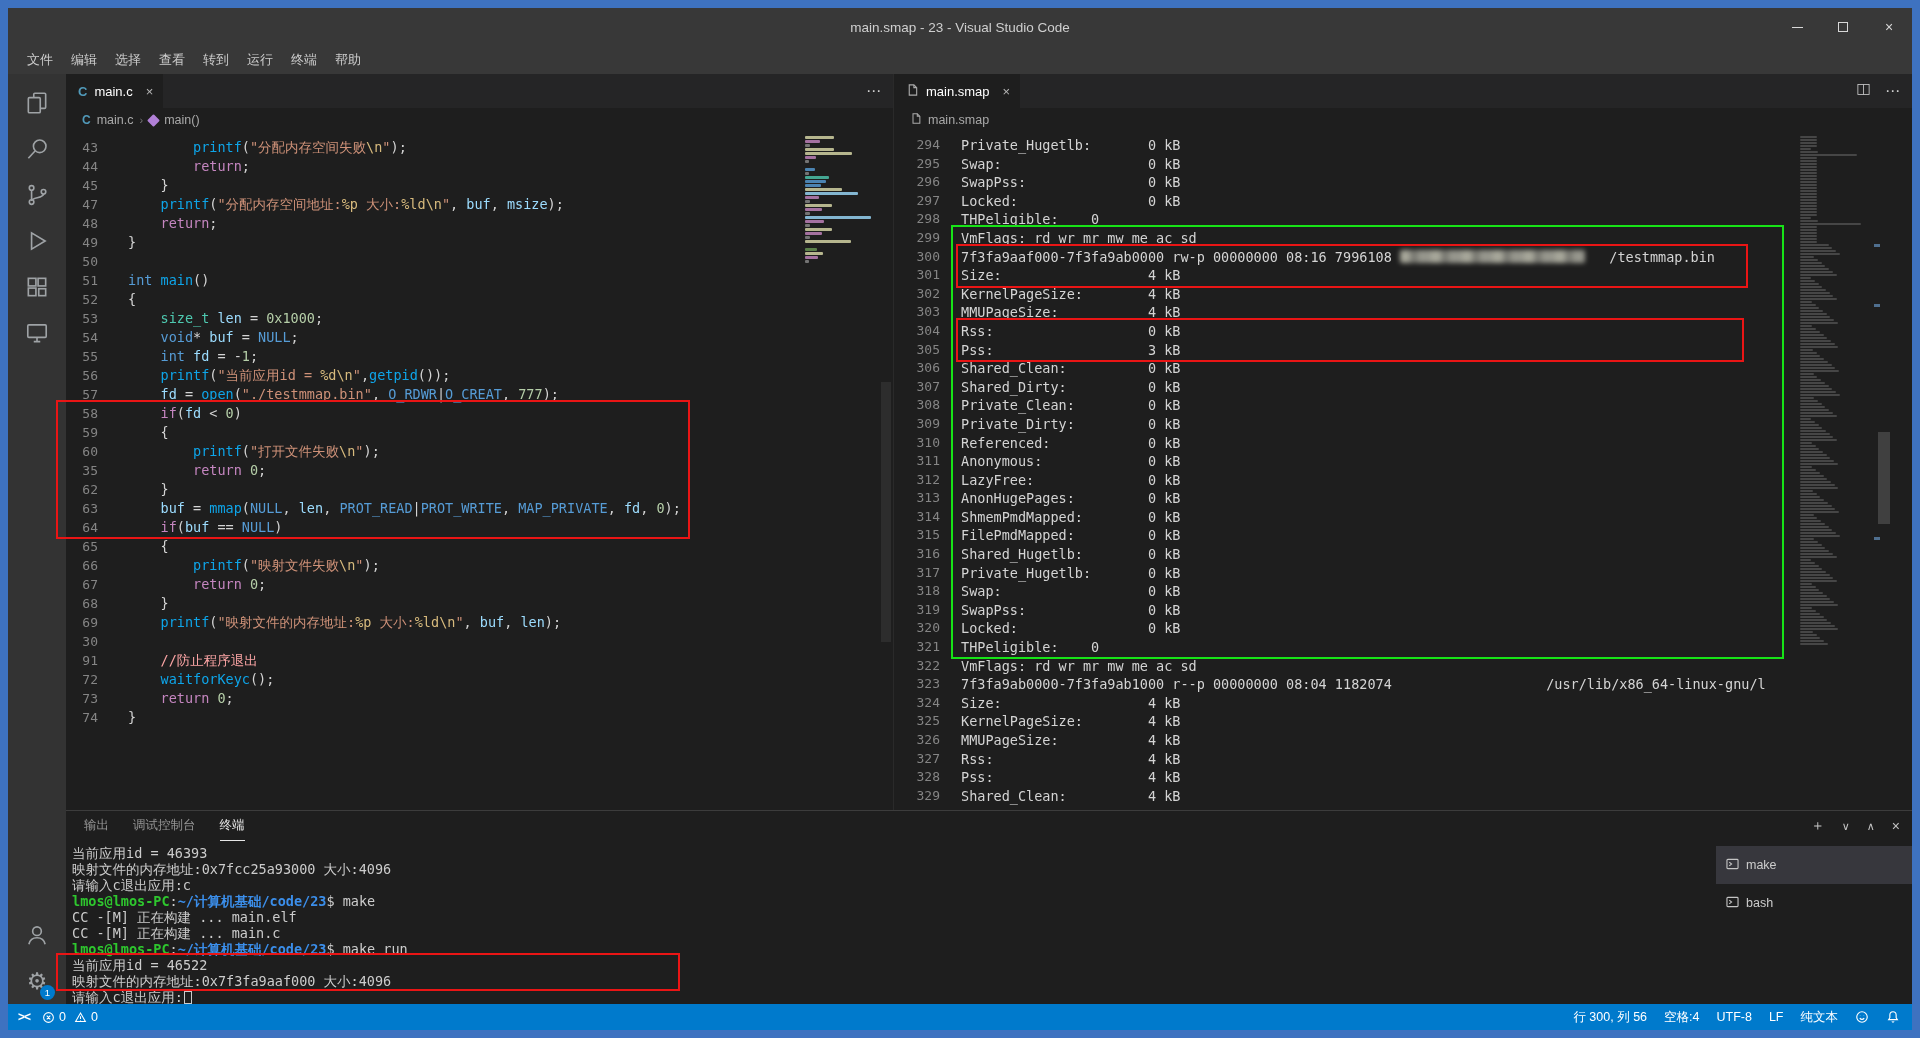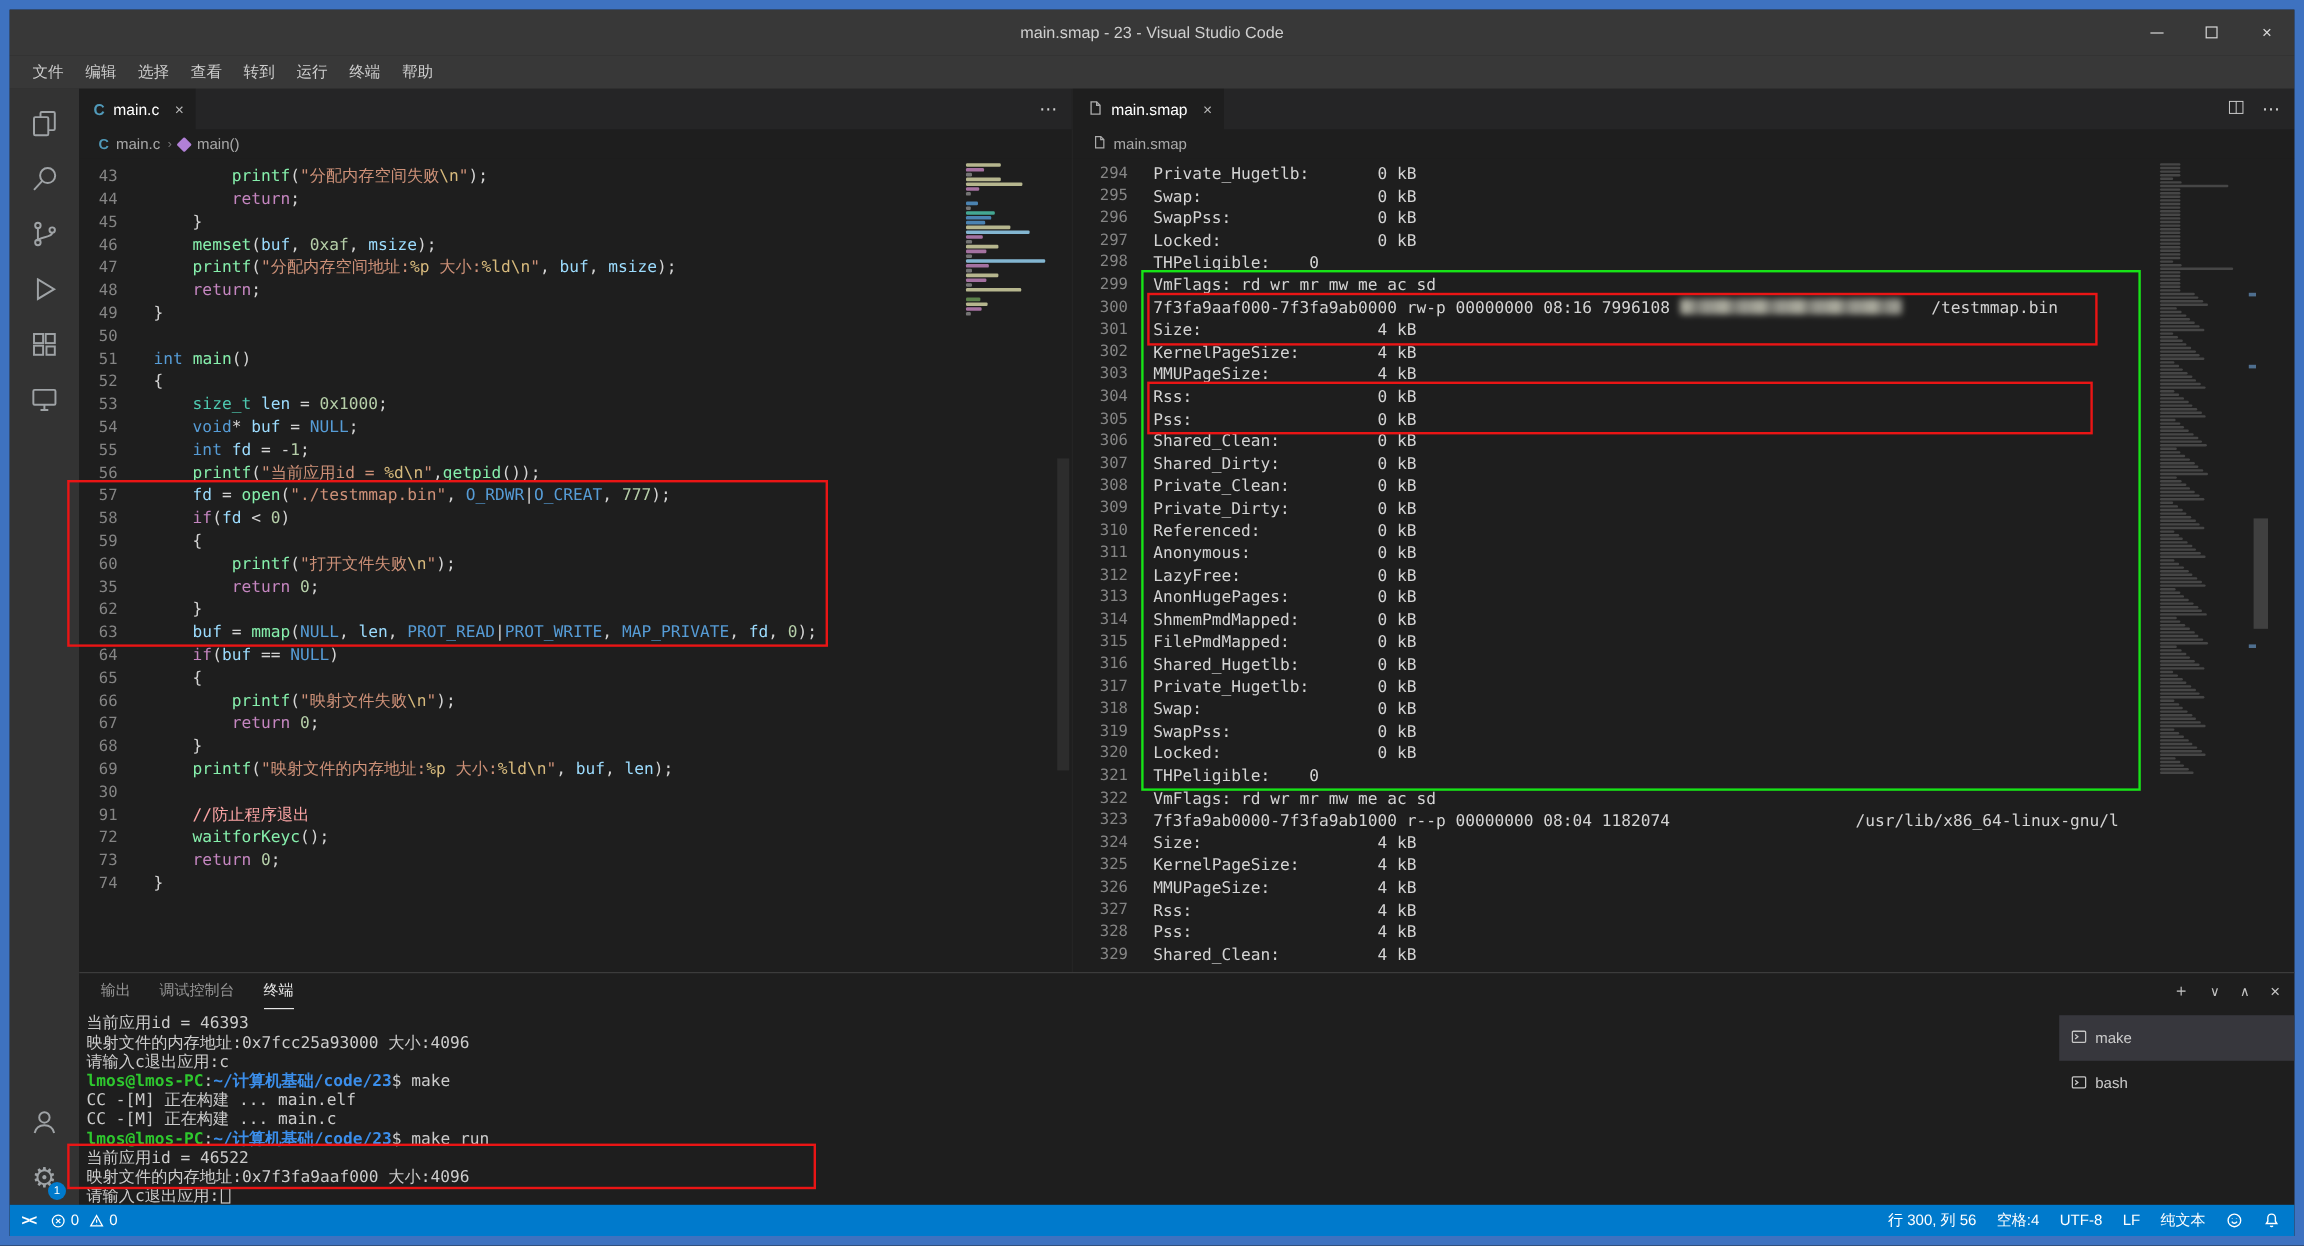--- a/index.html
+++ b/index.html
@@ -52,21 +52,21 @@
   
   .editor-body { flex:1; display:flex; min-height:0; position:relative; background:#1e1e1e; overflow:hidden; }
   .lines { flex:1; overflow:hidden; padding-top:6px; font-family:"DejaVu Sans Mono","Liberation Mono",monospace; font-size:13.5px; }
   .left-group .line-row { height:19px; line-height:19px; }
   .right-group .lines { padding-top:4px; }
   .right-group .line-row { height:18.6px; line-height:18.6px; }
   .line-row { display:flex; }
   .ln { flex:0 0 62px; width:62px; text-align:right; padding-right:30px; color:#858585; font-size:13px; user-select:none; }
   .right-group .ln { flex:0 0 67px; width:67px; padding-right:21px; }
   .code { white-space:pre; }
-  .pl{color:#d4d4d4} .kw{color:#569cd6} .ctrl{color:#c586c0} .fn{color:#86efac}
+  .pl{color:#d4d4d4} .kw{color:#569cd6} .ctrl{color:#c586c0} .fn{color:#0ea5e9}
   .str{color:#ce9178} .esc{color:#d7ba7d} .num{color:#b5cea8} .type{color:#4ec9b0}
   .var{color:#9cdcfe} .const{color:#569cd6} .com{color:#fca5a5}
   .blur-box { display:inline-block; width:185px; height:13px; vertical-align:-1px; border-radius:2px; opacity:.8;
     background:repeating-linear-gradient(90deg,#c9c9b9 0 10px,#93938a 10px 18px,#b4b4a8 18px 31px); filter:blur(2.5px); }
 
   .minimap { flex:0 0 78px; padding:4px 4px 0 4px; overflow:hidden; }
   .mini-line { height:2px; margin-bottom:1px; border-radius:1px; opacity:.8; }
   .vsb { flex:0 0 14px; position:relative; }
   .right-group .vsb { flex:0 0 38px; }
   .vsb-thumb { position:absolute; left:2px; width:10px; background:rgba(121,121,121,.38); }
@@ -211,24 +211,20 @@
                   <span class="ln">43</span>
                   <span class="code"><span class="pl">        </span><span class="fn">printf</span><span class="pl">(</span><span class="str">"分配内存空间失败</span><span class="esc">\n</span><span class="str">"</span><span class="pl">);</span></span>
                 </div>
                 <div class="line-row">
                   <span class="ln">44</span>
                   <span class="code"><span class="pl">        </span><span class="ctrl">return</span><span class="pl">;</span></span>
                 </div>
                 <div class="line-row">
                   <span class="ln">45</span>
                   <span class="code"><span class="pl">    }</span></span>
-                </div>
-                <div class="line-row">
-                  <span class="ln">46</span>
-                  <span class="code"><span class="pl">    </span><span class="fn">memset</span><span class="pl">(</span><span class="var">buf</span><span class="pl">, </span><span class="num">0xaf</span><span class="pl">, </span><span class="var">msize</span><span class="pl">);</span></span>
                 </div>
                 <div class="line-row">
                   <span class="ln">47</span>
                   <span class="code"><span class="pl">    </span><span class="fn">printf</span><span class="pl">(</span><span class="str">"分配内存空间地址:</span><span class="esc">%p</span><span class="str"> 大小:</span><span class="esc">%ld</span><span class="esc">\n</span><span class="str">"</span><span class="pl">, </span><span class="var">buf</span><span class="pl">, </span><span class="var">msize</span><span class="pl">);</span></span>
                 </div>
                 <div class="line-row">
                   <span class="ln">48</span>
                   <span class="code"><span class="pl">    </span><span class="ctrl">return</span><span class="pl">;</span></span>
                 </div>
                 <div class="line-row">
@@ -442,21 +438,21 @@
                 <div class="line-row">
                   <span class="ln">303</span>
                   <span class="code"><span class="pl">MMUPageSize:           4 kB</span></span>
                 </div>
                 <div class="line-row">
                   <span class="ln">304</span>
                   <span class="code"><span class="pl">Rss:                   0 kB</span></span>
                 </div>
                 <div class="line-row">
                   <span class="ln">305</span>
-                  <span class="code"><span class="pl">Pss:                   0 kB</span></span>
+                  <span class="code"><span class="pl">Pss:                   3 kB</span></span>
                 </div>
                 <div class="line-row">
                   <span class="ln">306</span>
                   <span class="code"><span class="pl">Shared_Clean:          0 kB</span></span>
                 </div>
                 <div class="line-row">
                   <span class="ln">307</span>
                   <span class="code"><span class="pl">Shared_Dirty:          0 kB</span></span>
                 </div>
                 <div class="line-row">

